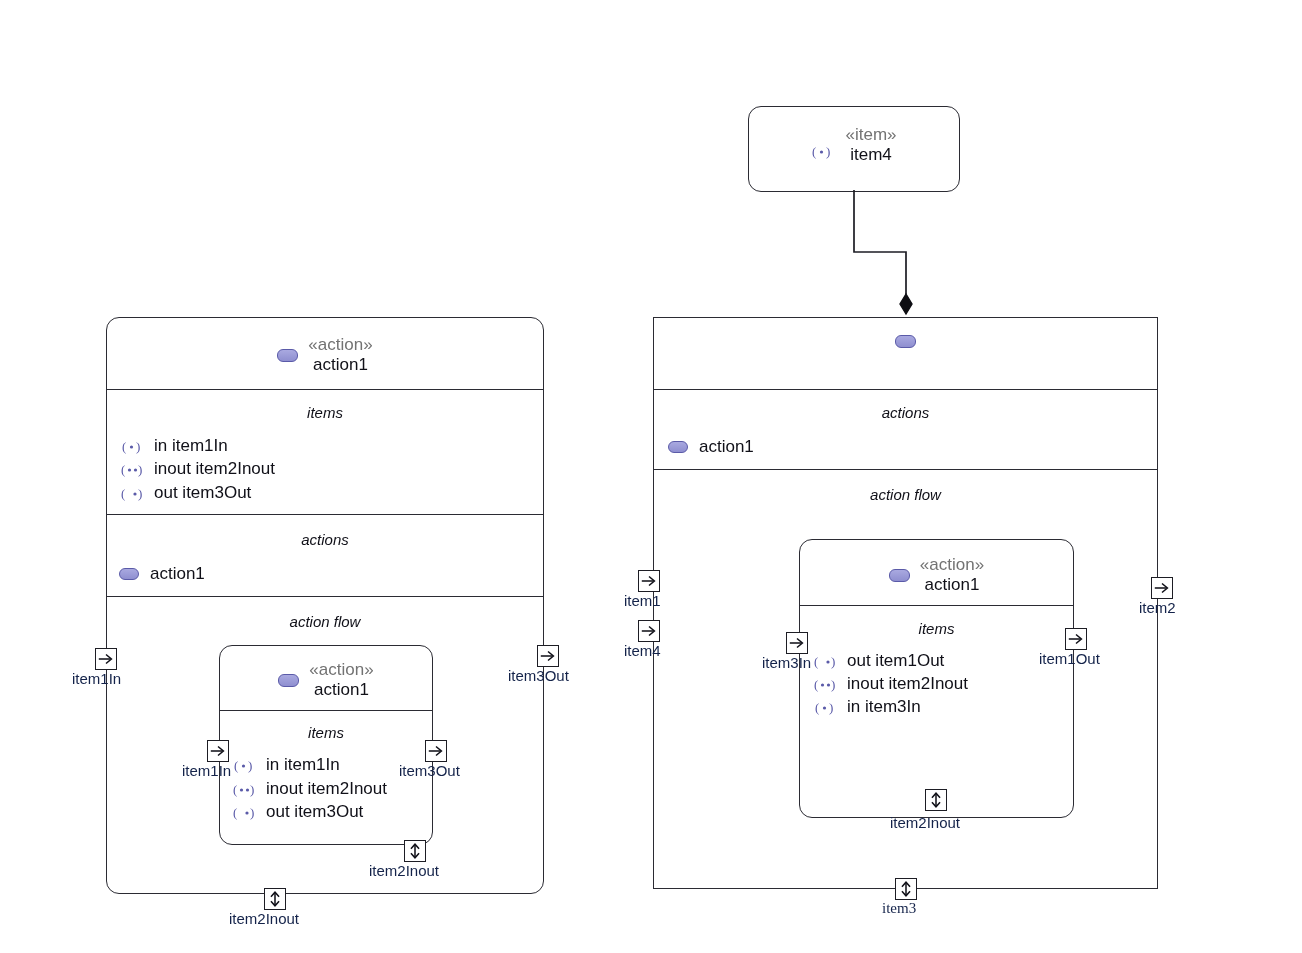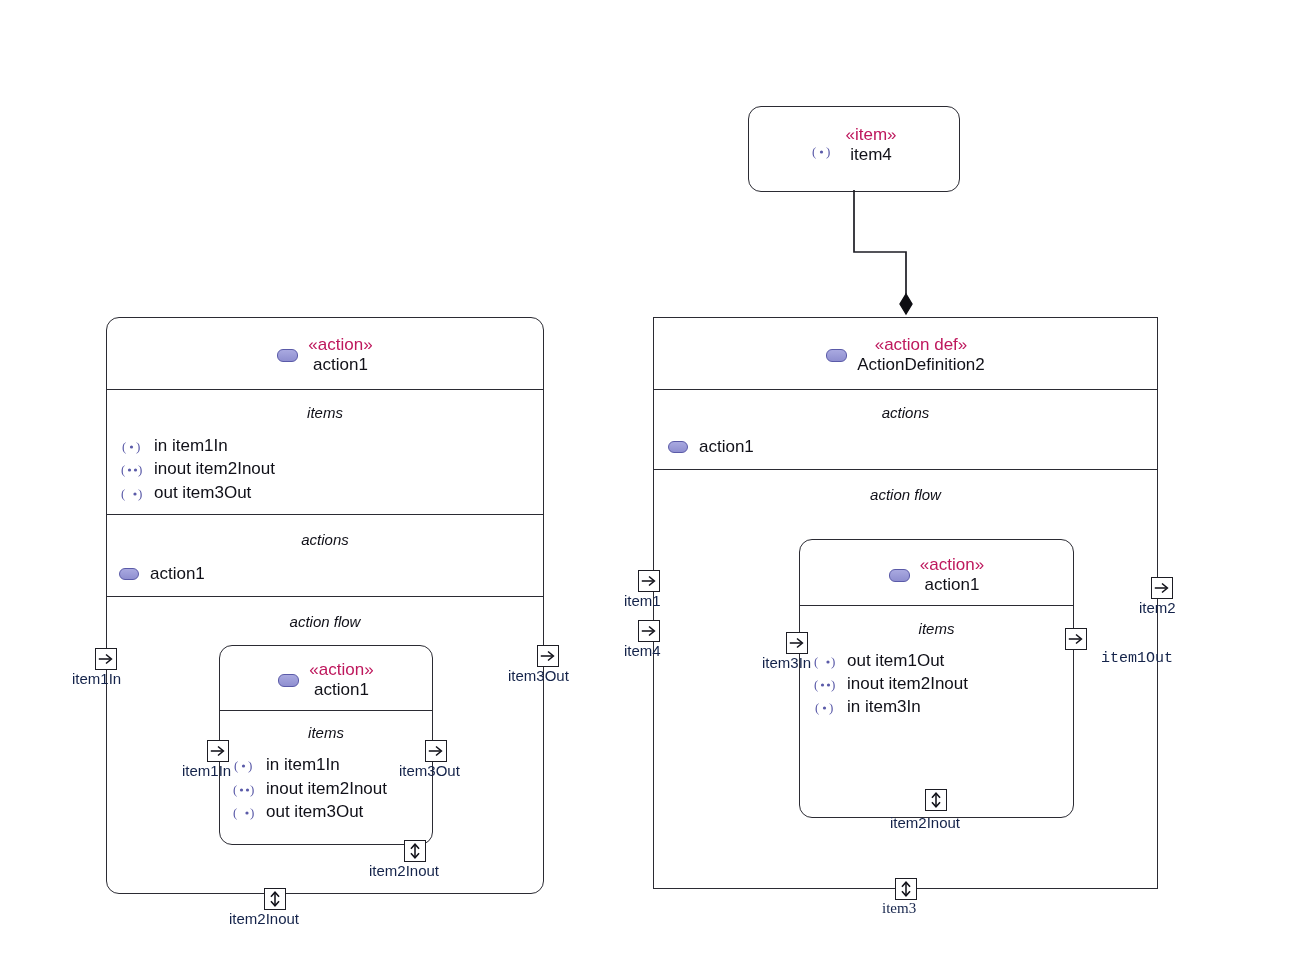--- a/index.html
+++ b/index.html
@@ -29,21 +29,21 @@
   
   .hdr{
     position:absolute;left:0;right:0;
     display:flex;align-items:center;justify-content:center;
     gap:10px;
     pointer-events:none;
   }
   .hdr .names{
     display:flex;flex-direction:column;align-items:center;line-height:1.18;
   }
-  .kw{font-size:17px;color:#be185d;}
+  .kw{font-size:17px;color:#737373;}
   .nm{font-size:17px;color:#111118;}
 
   
   .act-ico{
     width:21px;height:13px;border-radius:6px;
     background:linear-gradient(#a9a9e0,#8f8fd0);
     border:1.3px solid #5a5aa8;
     box-sizing:border-box;
     flex:0 0 auto;
   }
@@ -258,24 +258,20 @@
       <line x1="10" y1="3" x2="10" y2="17" stroke="#101018" stroke-width="1.7"></line>
       <polyline points="5.5,7.5 10,2.5 14.5,7.5" fill="none" stroke="#101018" stroke-width="1.7"></polyline>
       <polyline points="5.5,12.5 10,17.5 14.5,12.5" fill="none" stroke="#101018" stroke-width="1.7"></polyline>
     </svg>
   </div>
   <div class="port-lbl" style="left:229px;top:910px;">item2Inout</div>
 
   <div class="block def" style="left:653px;top:317px;width:505px;height:572px;">
     <div class="hdr" style="top:17px;">
       <span class="act-ico"></span>
-      <span class="names">
-        <span class="kw">«action def»</span>
-        <span class="nm">ActionDefinition2</span>
-      </span>
     </div>
     <div class="sep" style="top:71px;"></div>
 
     <div class="cap" style="top:86px;">actions</div>
     <div class="act-row" style="left:14px;top:119px;">
       <span class="act-ico sm"></span>
       <span class="txt">action1</span>
     </div>
     <div class="sep" style="top:151px;"></div>
 
@@ -333,21 +329,21 @@
     </svg>
   </div>
   <div class="port-lbl" style="left:762px;top:654px;">item3In</div>
 
   <div class="port" style="left:1065px;top:628px;">
     <svg viewBox="0 0 20 20" width="18" height="18">
       <line x1="2" y1="10" x2="15" y2="10" stroke="#101018" stroke-width="1.7"></line>
       <polyline points="10,5 16,10 10,15" fill="none" stroke="#101018" stroke-width="1.7"></polyline>
     </svg>
   </div>
-  <div class="port-lbl" style="left:1101px;top:650px;font-family:Liberation Mono, monospace;">item1Out</div>
+  <div class="port-lbl" style="left:1039px;top:650px;">item1Out</div>
 
   <div class="port" style="left:925px;top:789px;">
     <svg viewBox="0 0 20 20" width="18" height="18">
       <line x1="10" y1="3" x2="10" y2="17" stroke="#101018" stroke-width="1.7"></line>
       <polyline points="5.5,7.5 10,2.5 14.5,7.5" fill="none" stroke="#101018" stroke-width="1.7"></polyline>
       <polyline points="5.5,12.5 10,17.5 14.5,12.5" fill="none" stroke="#101018" stroke-width="1.7"></polyline>
     </svg>
   </div>
   <div class="port-lbl" style="left:890px;top:814px;">item2Inout</div>
 

